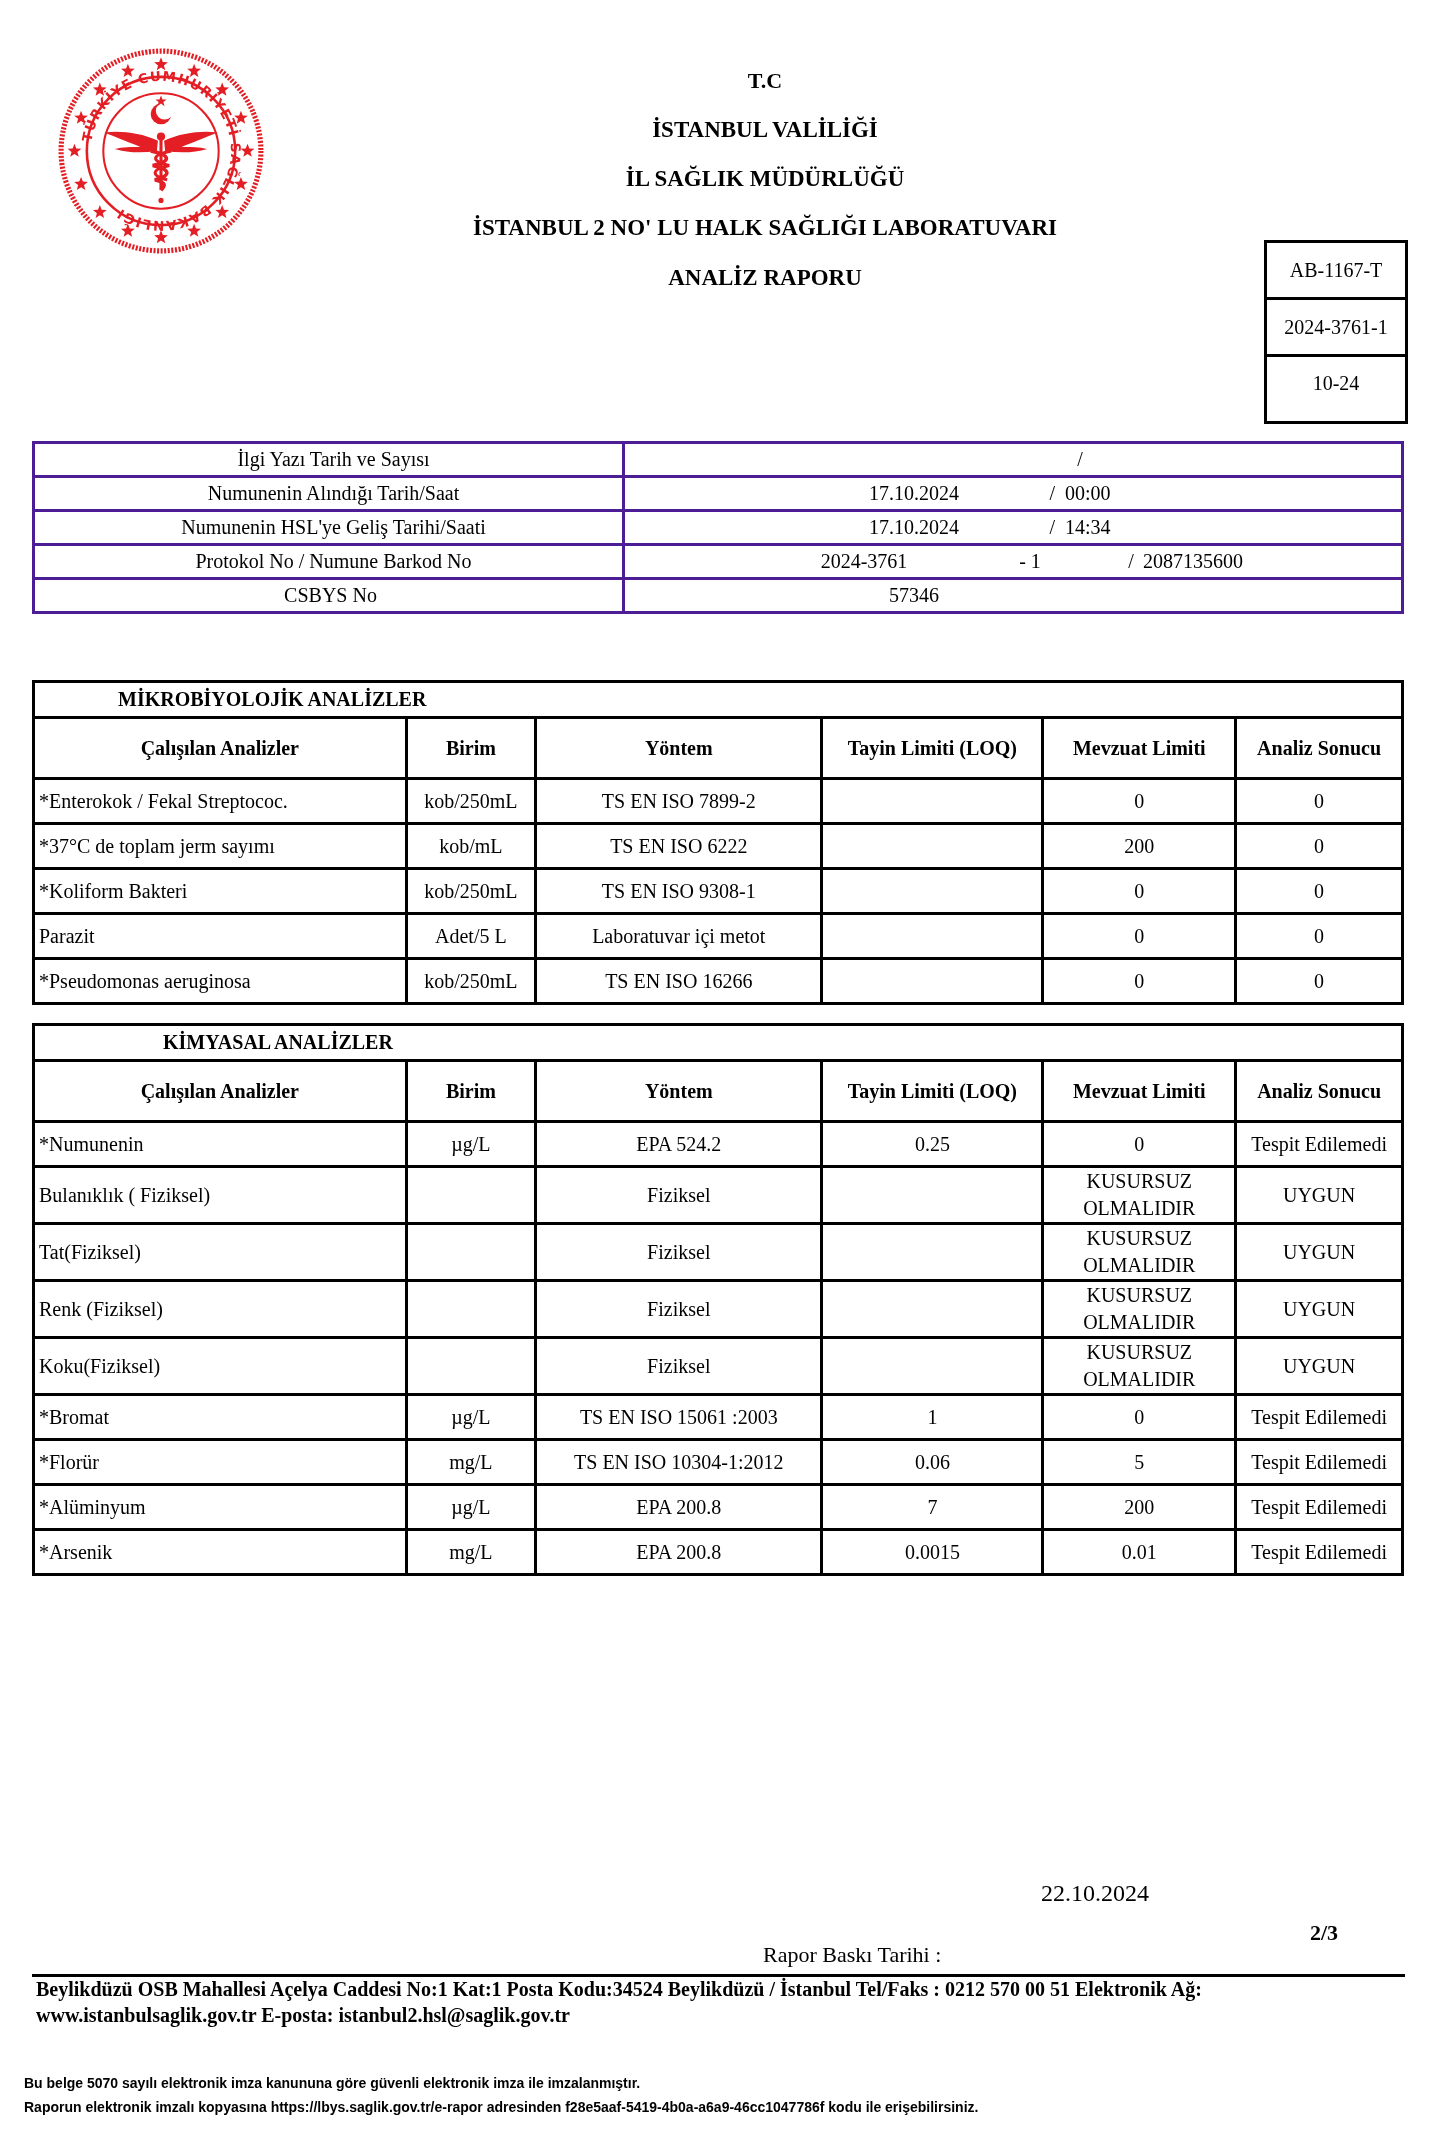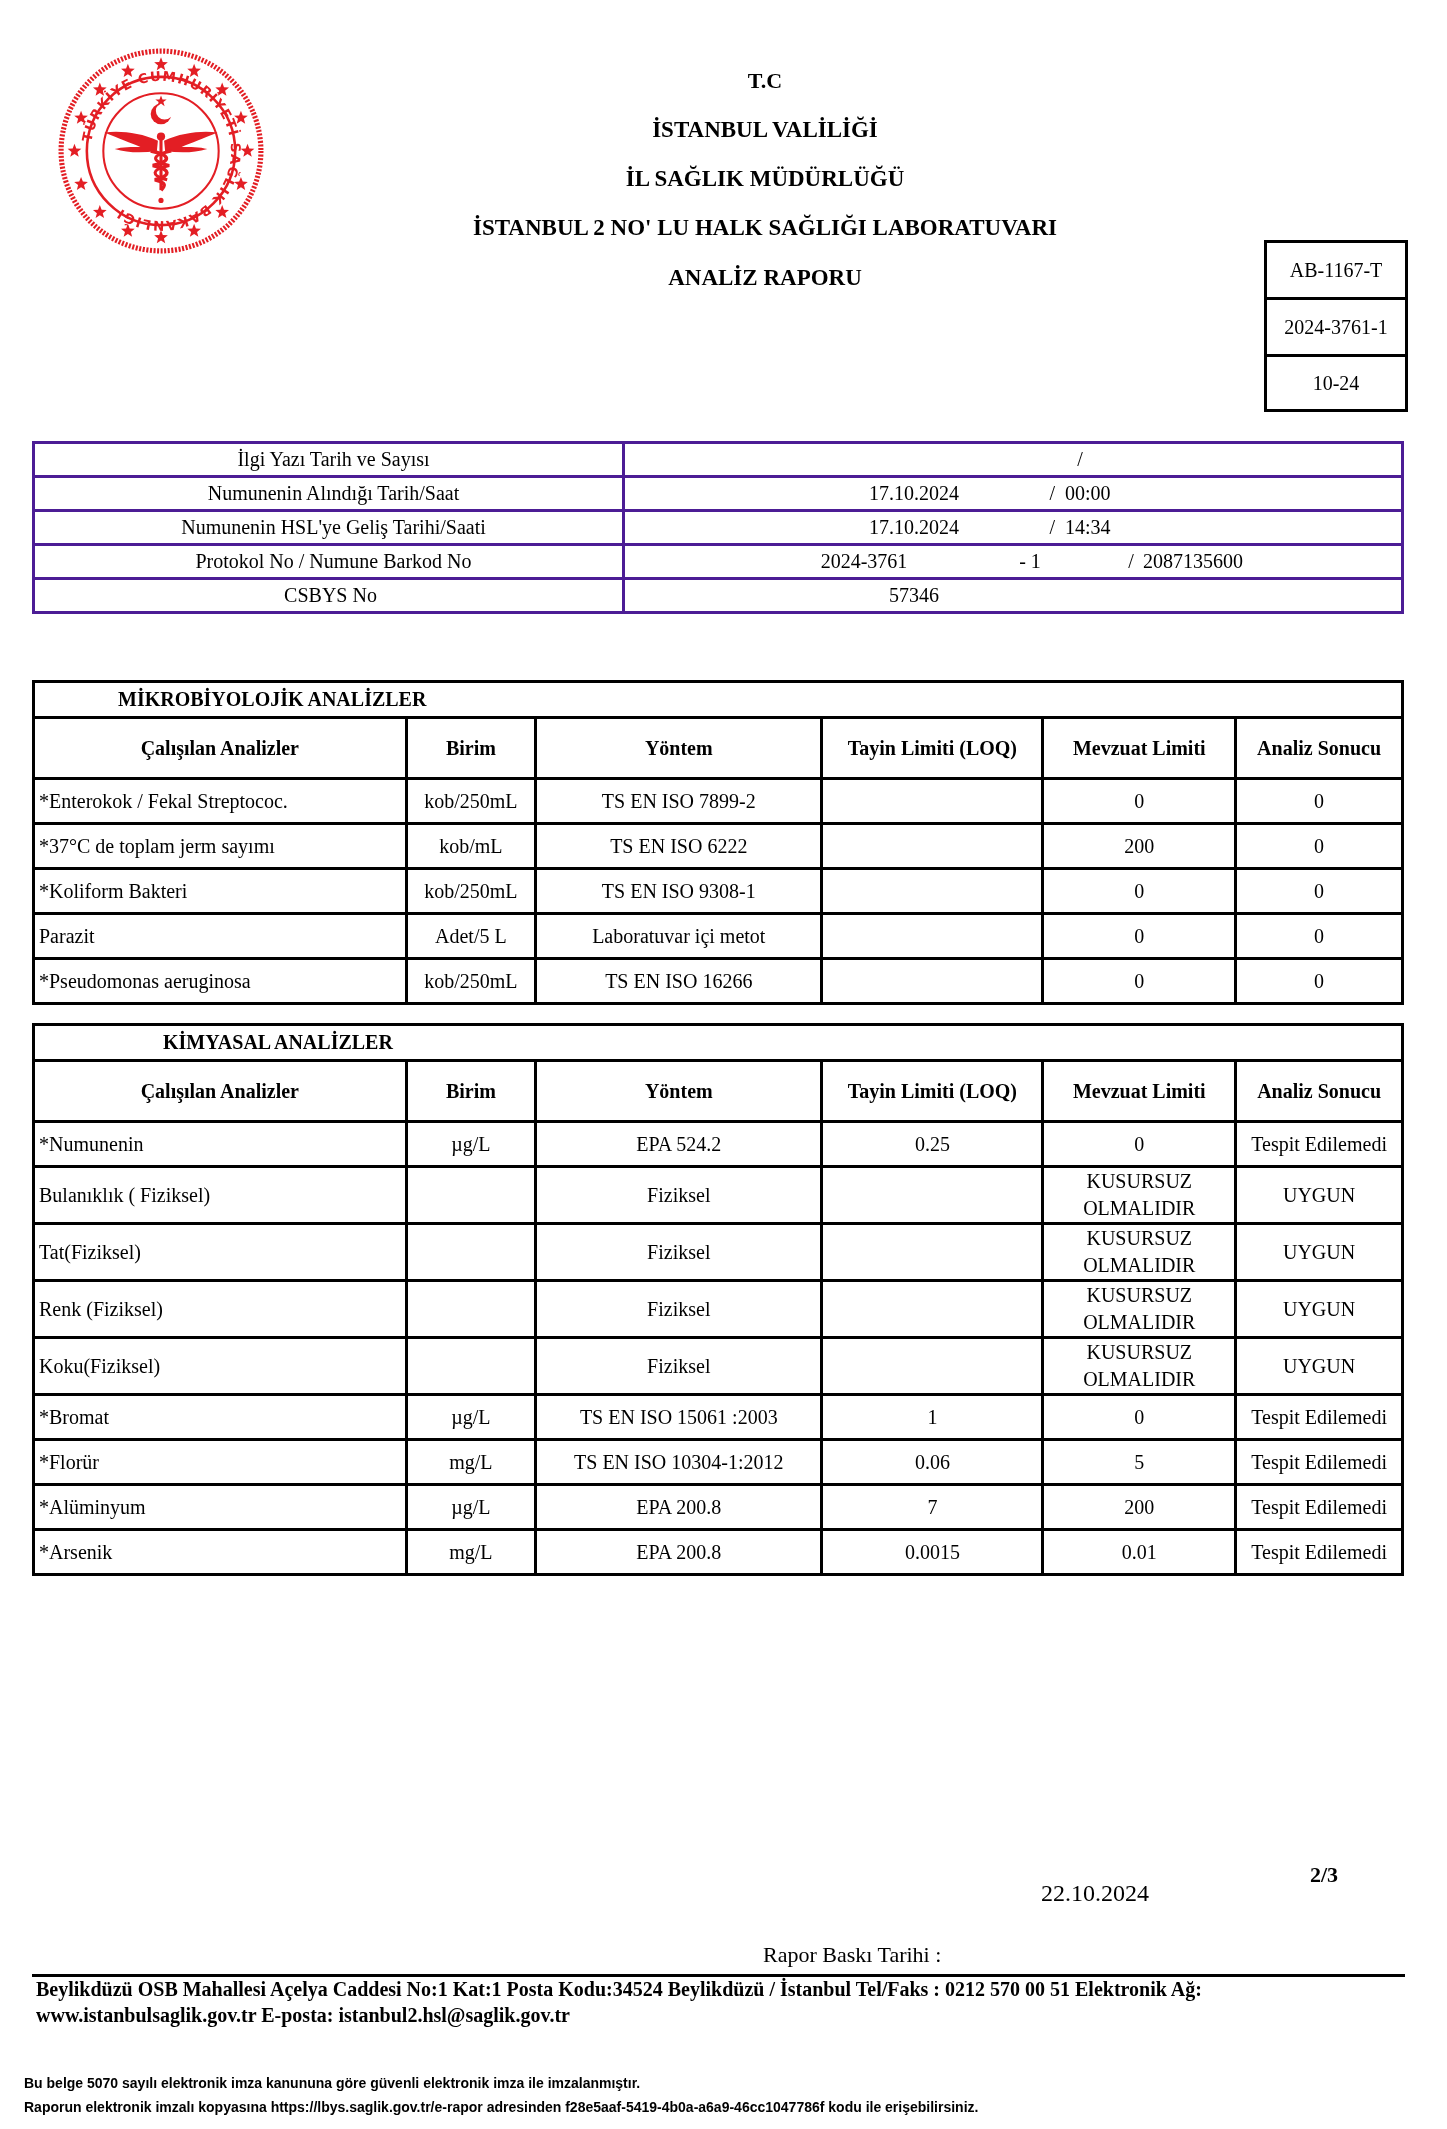--- a/index.html
+++ b/index.html
@@ -8,21 +8,21 @@
     font-family: "Liberation Serif", "DejaVu Serif", serif; color: #000;
   }
   .abs { position: absolute; }
   
   #logo { left: 58px; top: 48px; width: 206px; height: 206px; }
   
   .htitle { left: 0; width: 1530px; text-align: center; font-weight: bold; font-size: 23px; white-space: nowrap; }
   
   #codebox { left: 1264px; top: 240px; width: 138px; border: 3px solid #000; border-collapse: collapse; }
   #codebox div { height: 54px; line-height: 54px; text-align: center; font-size: 20px; border-bottom: 3px solid #000; }
-  #codebox div:last-child { border-bottom: none; height: 52px; line-height: 52px; }
+  #codebox div:last-child { border-bottom: none; height: 64px; line-height: 52px; }
   
   table { border-collapse: collapse; table-layout: fixed; }
   #info { left: 32px; top: 441px; width: 1372px; }
   #info td { border: 3px solid #4c1d95; height: 31px; font-size: 20px; padding: 0 0 0 6px; vertical-align: middle; white-space: pre; text-align: center; }
   #info td.lbl { width: 577px; padding-left: 10px; }
   #info tr:last-child td.lbl { padding-left: 4px; }
   #info td.val { padding-left: 4px; }
   .seg { display: inline-block; }
   
   .atable { left: 32px; width: 1372px; }
@@ -277,18 +277,18 @@
         <td>EPA 200.8</td>
         <td>0.0015</td>
         <td>0.01</td>
         <td>Tespit Edilemedi</td>
       </tr>
     </tbody>
 </table>
 
 <div class="abs" id="printrow" style="left:763px;">Rapor Baskı Tarihi :</div>
 <div class="abs" style="left:1041px;top:1880px;font-size:24px;">22.10.2024</div>
-<div class="abs" style="left:1310px;top:1862px;font-size:22px;font-weight:bold;">2/3</div>
+<div class="abs" style="left:1310px;top:1920px;font-size:22px;font-weight:bold;">2/3</div>
 <div id="hr" class="abs"></div>
 <div class="abs foot" style="top:1978px;">Beylikdüzü OSB Mahallesi Açelya Caddesi No:1 Kat:1 Posta Kodu:34524 Beylikdüzü / İstanbul Tel/Faks : 0212 570 00 51 Elektronik Ağ:</div>
 <div class="abs foot" style="top:2004px;">www.istanbulsaglik.gov.tr  E-posta: istanbul2.hsl@saglik.gov.tr</div>
 <div class="abs sig" style="top:2075px;">Bu belge 5070 sayılı elektronik imza kanununa göre güvenli elektronik imza ile imzalanmıştır.</div>
 <div class="abs sig" style="top:2099px;">Raporun elektronik imzalı kopyasına https://lbys.saglik.gov.tr/e-rapor adresinden f28e5aaf-5419-4b0a-a6a9-46cc1047786f kodu ile erişebilirsiniz.</div>
 
 </body></html>

